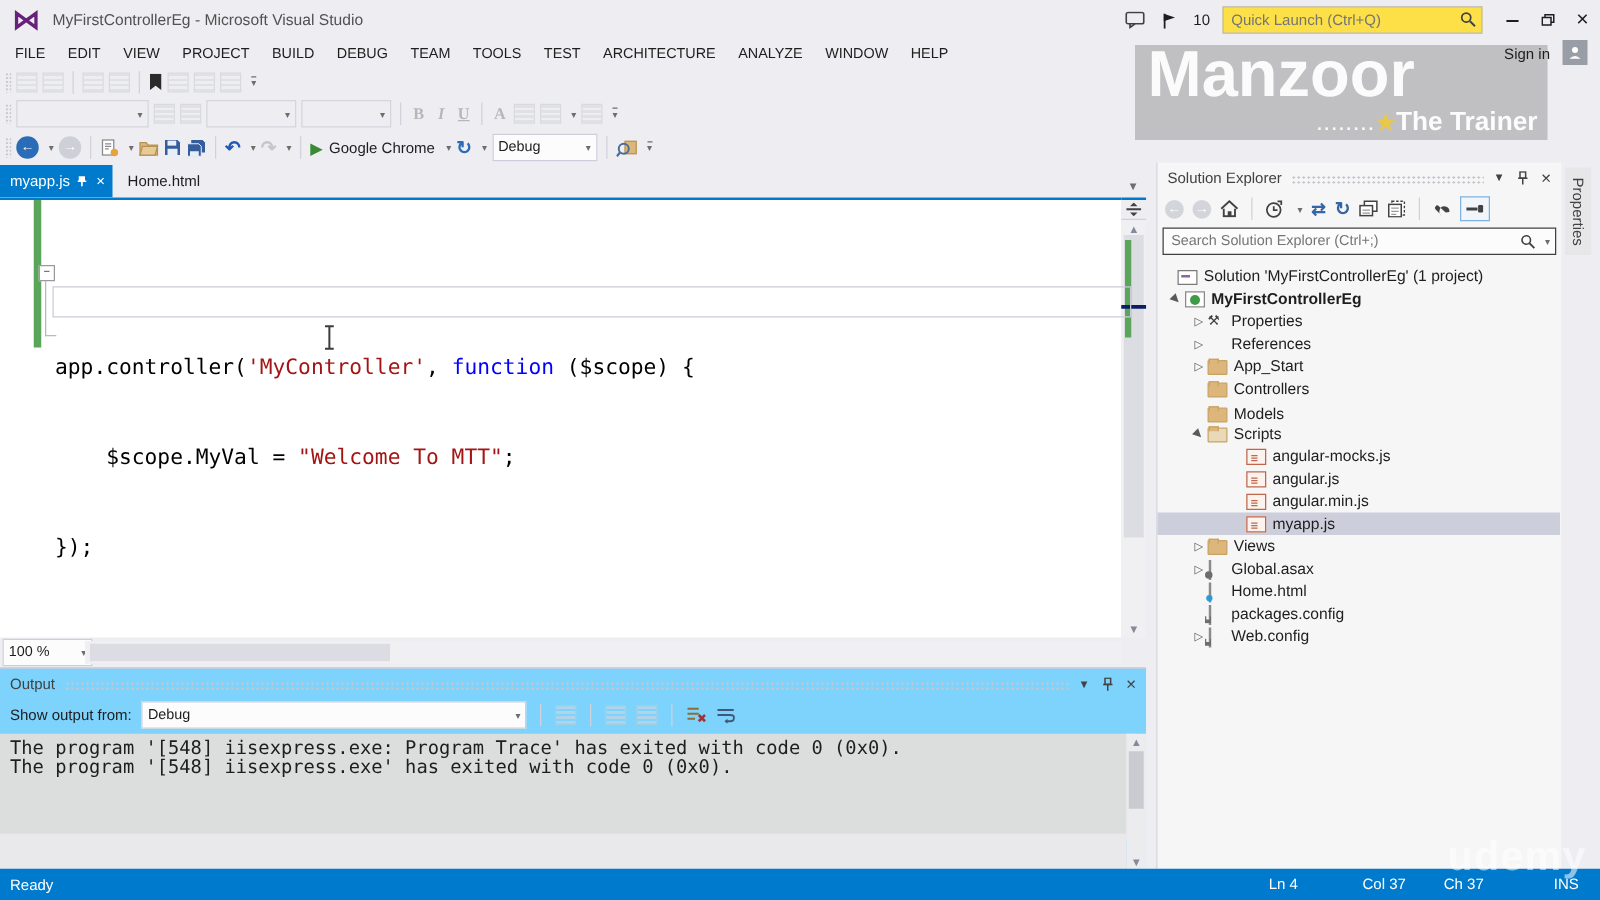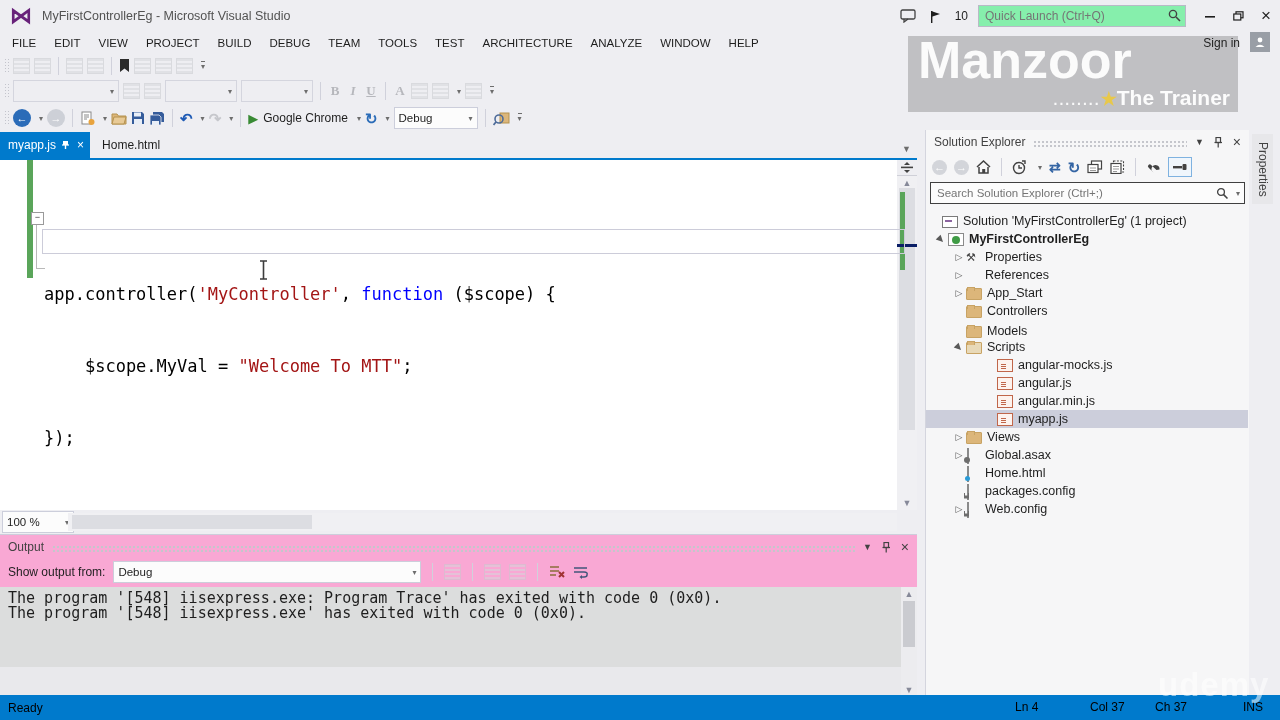--- a/index.html
+++ b/index.html
@@ -7,21 +7,21 @@
   #win{position:relative;width:1280px;height:720px;background:#eeeef2;overflow:hidden;
        font-family:"Liberation Sans",sans-serif;color:#1e1e1e;}
   .abs{position:absolute;}
   .row{display:flex;align-items:center;}
 
   
   #titlebar{left:0;top:0;width:1280px;height:32px;background:#eeeef2;}
   .vs-logo{font-size:22px;font-weight:bold;color:#68217a;line-height:32px;}
   .win-title{font-size:12.5px;color:#525252;}
   .tb-icon{color:#424242;}
-  #quick-launch{width:178px;height:20px;background:#86efac;border:1px solid #b8bac6;
+  #quick-launch{width:178px;height:20px;background:#fde047;border:1px solid #b8bac6;
      font-size:12px;color:#6d6d6d;padding:0 22px 0 6px;font-family:"Liberation Sans",sans-serif;}
   .caption-btn{width:28px;height:22px;display:flex;align-items:center;justify-content:center;
      font-size:14px;color:#1e1e1e;}
 
   
   #menubar{left:0;top:32px;width:1280px;height:22px;display:flex;align-items:center;font-size:11.5px;}
   .menu-item{padding:0 9px;color:#1e1e1e;}
   #signin{position:absolute;right:40px;top:0;height:22px;line-height:22px;font-size:12px;color:#1e1e1e;z-index:45;}
   #avatar{position:absolute;right:10px;top:0;width:20px;height:20px;background:#999ea6;z-index:45;
      display:flex;align-items:center;justify-content:center;}
@@ -77,21 +77,21 @@
   #vsb-thumb{position:absolute;left:2px;top:28px;width:16px;height:242px;background:#dcdde2;}
   #vsb-green{position:absolute;left:3px;top:32px;width:5px;height:78px;background:#5aa55a;}
   #vsb-navy{position:absolute;left:0px;top:84px;width:20px;height:3px;background:#0a1e66;}
   
   #ebottom{left:0;top:510px;width:917px;height:24px;background:#eeeef2;display:flex;align-items:center;}
   #zoom-combo{margin-left:2px;width:62px;}
   #hsb{position:absolute;left:68px;top:513px;width:829px;height:18px;background:#f0f0f3;}
   #hsb-thumb{position:absolute;left:4px;top:2px;width:240px;height:14px;background:#dcdde2;}
 
   
-  #output{left:0;top:534px;width:917px;height:161px;background:#f9a8d4;border-top:1px solid #cccedb;}
+  #output{left:0;top:534px;width:917px;height:161px;background:#7dd3fc;border-top:1px solid #cccedb;}
   .pane-title{display:flex;align-items:center;height:24px;font-size:12px;color:#424242;padding:0 8px;gap:8px;}
   .dotgrip{flex:1;height:7px;background:radial-gradient(#c5c6cc 1px,transparent 1px);background-size:4px 4px;margin-top:3px;}
   .pane-icons{display:flex;align-items:center;gap:10px;color:#424242;}
   #out-controls{display:flex;align-items:center;height:26px;padding:0 8px;font-size:12px;gap:8px;}
   #out-combo{width:298px;}
   #out-text{position:absolute;left:0;top:52px;width:901px;height:80px;background:#dcdddd;
      font-family:"DejaVu Sans Mono","Liberation Mono",monospace;font-size:15px;color:#1e1e1e;
      padding:4px 0 0 8px;line-height:15px;white-space:pre;}
   #out-vsb{position:absolute;left:901px;top:52px;width:16px;height:110px;background:#ececef;}
   #out-thumb{position:absolute;left:2px;top:14px;width:12px;height:46px;background:#cacbd0;}
@@ -128,21 +128,21 @@
      linear-gradient(90deg,#8a8a8a 0 3px,transparent 3px 5px,#444 5px 12px);}
   .dot-accent:after{content:"";position:absolute;left:-1px;bottom:-1px;width:5px;height:5px;border-radius:50%;background:#2a9bd6;}
   .gear-accent:after{content:"";position:absolute;left:-2px;bottom:-1px;width:6px;height:6px;border-radius:50%;background:#6d6d6d;}
   .plug-accent:after{content:"";position:absolute;left:-2px;bottom:-1px;width:5px;height:6px;background:#6d6d6d;clip-path:polygon(0 0,20% 0,20% 50%,80% 50%,80% 0,100% 0,100% 100%,0 100%);}
 
   
   #props-tab{left:1252px;top:134px;width:21px;height:70px;background:#e7e7ea;display:flex;align-items:center;justify-content:center;}
   #props-tab span{writing-mode:vertical-rl;font-size:12px;color:#424242;}
 
   
-  #statusbar{left:0;top:695px;width:1280px;height:25px;background:#007acc;color:#000000;font-size:12px;display:flex;align-items:center;}
+  #statusbar{left:0;top:695px;width:1280px;height:25px;background:#007acc;color:#ffffff;font-size:12px;display:flex;align-items:center;}
   #status-ready{margin-left:8px;}
   .st{position:absolute;top:0;height:25px;line-height:25px;}
 
   svg{display:block;}
 </style>
 </head>
 <body>
 
 <div id="win">
 

